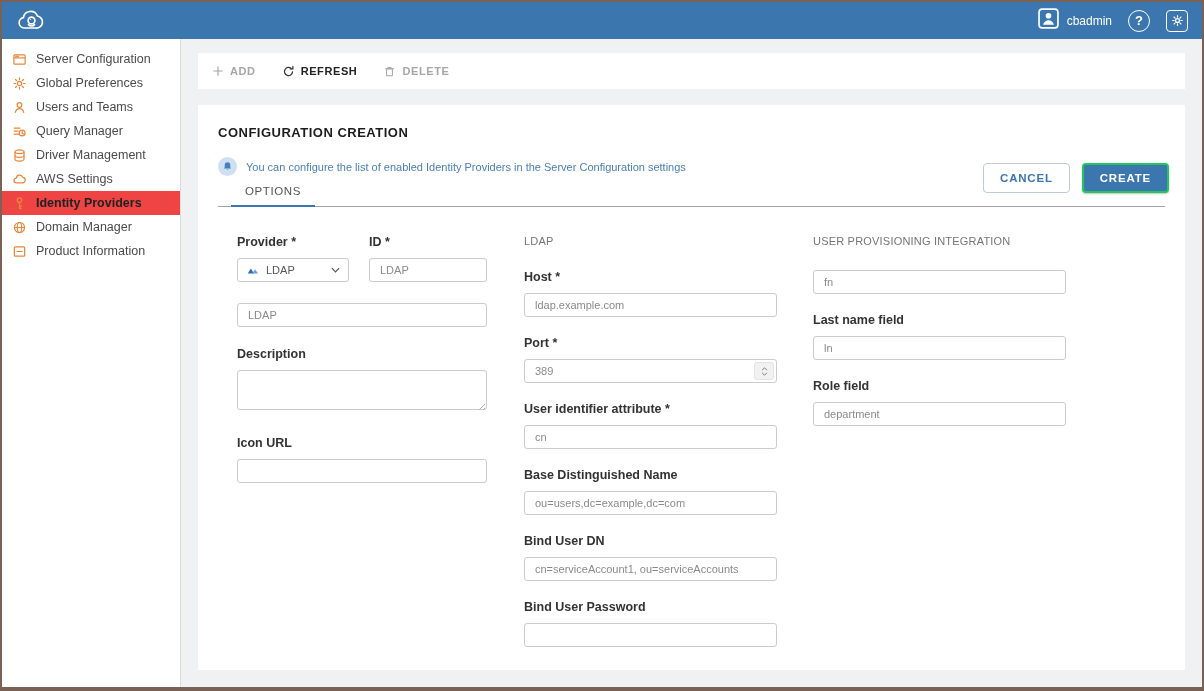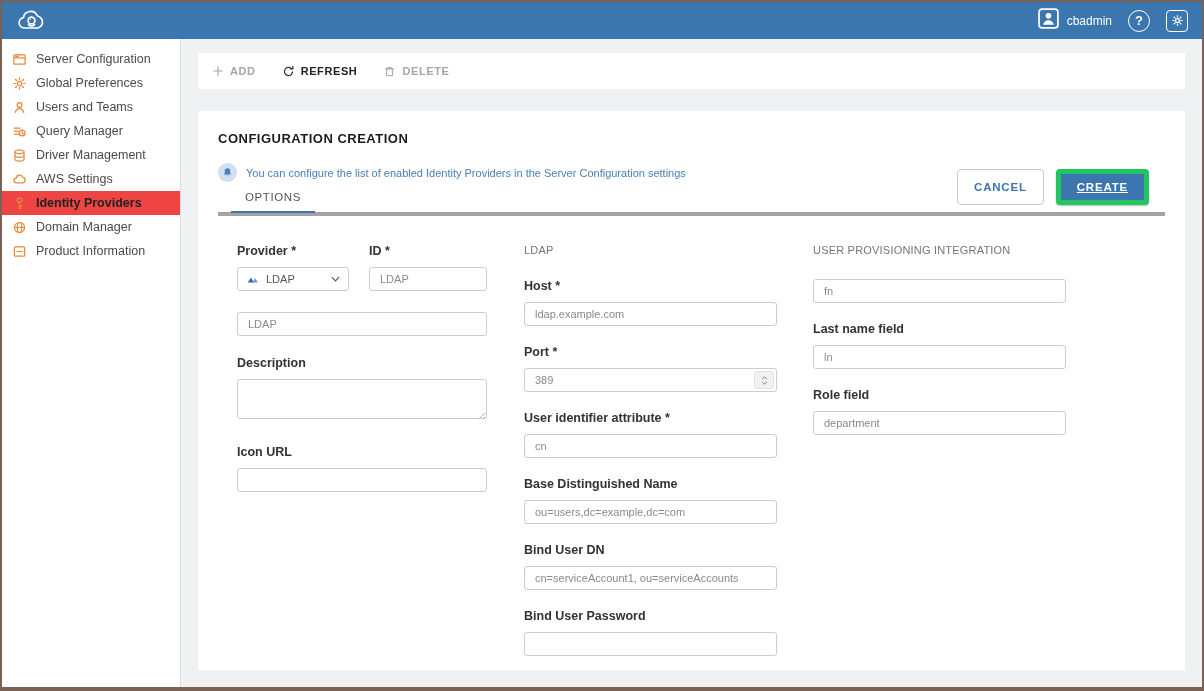--- a/index.html
+++ b/index.html
@@ -60,39 +60,39 @@
     display:flex; align-items:center; gap:6px;
     font-size:11px; font-weight:bold; letter-spacing:.6px;
     color:#222; cursor:pointer;text-align:right;
   }
   .tool.disabled { color:#a6a6a6; cursor:default; }
   .tool svg { display:block; }
 
   
   .panel {
     flex:1; background:#fff; position:relative;
-    padding:20px 20px 0 20px; min-height:0;margin-top:6px;
+    padding:20px 20px 0 20px; min-height:0;
   }
   .panel-title { font-size:13px; font-weight:bold; letter-spacing:.5px; color:#1c1c1c; }
   .info-row { margin-top:17px; display:flex; align-items:center; gap:9px; }
   .bell-circle {
     width:19px; height:19px; border-radius:50%; background:#cfe0f2;
     display:flex; align-items:center; justify-content:center; flex:0 0 19px;
   }
   .info-text { font-size:11px; color:#4a80b8; }
-  .actions { position:absolute; top:58px; right:36px; display:flex; gap:12px; }
+  .actions { position:absolute; top:58px; right:16px; display:flex; gap:12px; }
   .btn {
     font-family:"Liberation Sans",sans-serif;
     font-size:11.5px; font-weight:bold; letter-spacing:.8px;
     padding:7px 16px; border-radius:4px; cursor:pointer;
   }
   .btn-cancel { background:#fff; color:#3b76af; border:1px solid #bccadb; }
-  .btn-create { background:#3b76af; color:#fff; border:5px solid #22c55e; box-shadow:0 1px 2px rgba(0,0,0,.25);text-decoration:underline; }
-
-  .tabs { margin-top:9px; border-bottom:4px solid #a3a3a3; display:flex; }
+  .btn-create { background:#3b76af; color:#fff; border:2px solid #22c55e; box-shadow:0 1px 2px rgba(0,0,0,.25); }
+
+  .tabs { margin-top:9px; border-bottom:1px solid #a3a3a3; display:flex; }
   .tab {
     margin-left:13px; padding:0 14px 8px 14px; font-size:11.5px; letter-spacing:.6px;
     color:#555; border-bottom:2px solid transparent; margin-bottom:-1px; cursor:pointer;
   }
   .tab.active { border-bottom-color:#3b76af; }
 
   
   .form { display:flex; margin-top:28px; padding-left:19px; }
   .col1 { width:250px; margin-right:37px; }
   .col2 { width:253px; margin-right:36px; }

